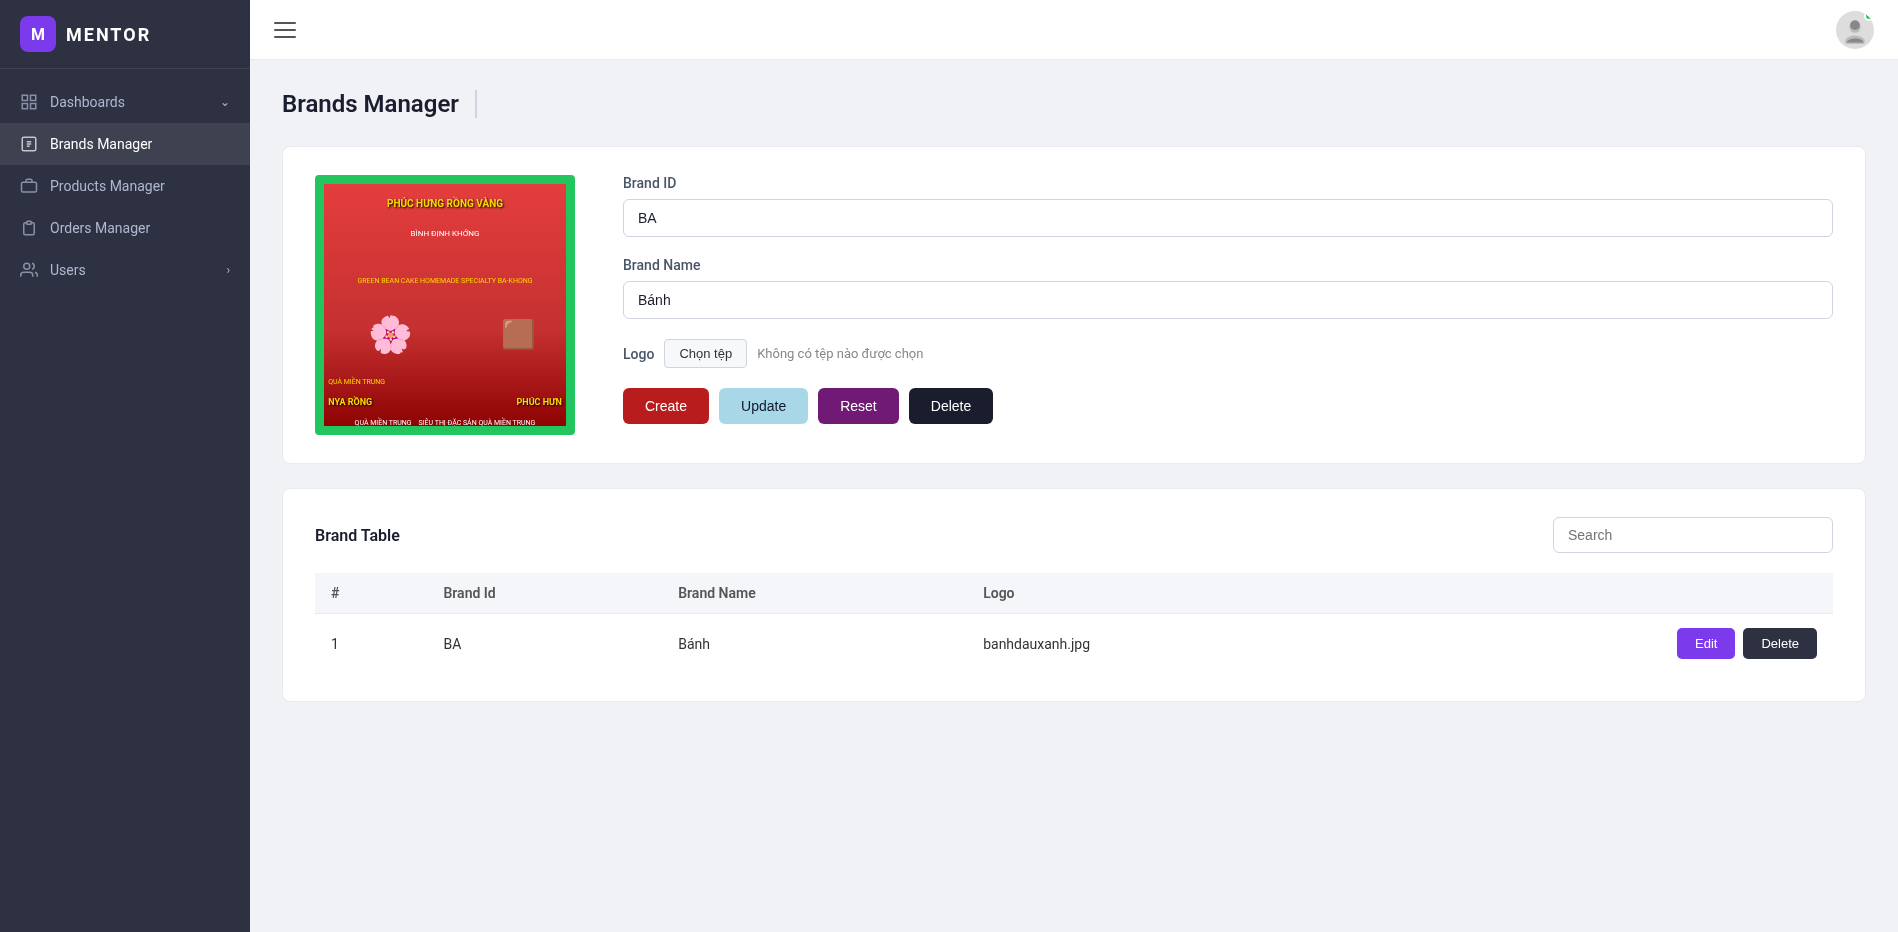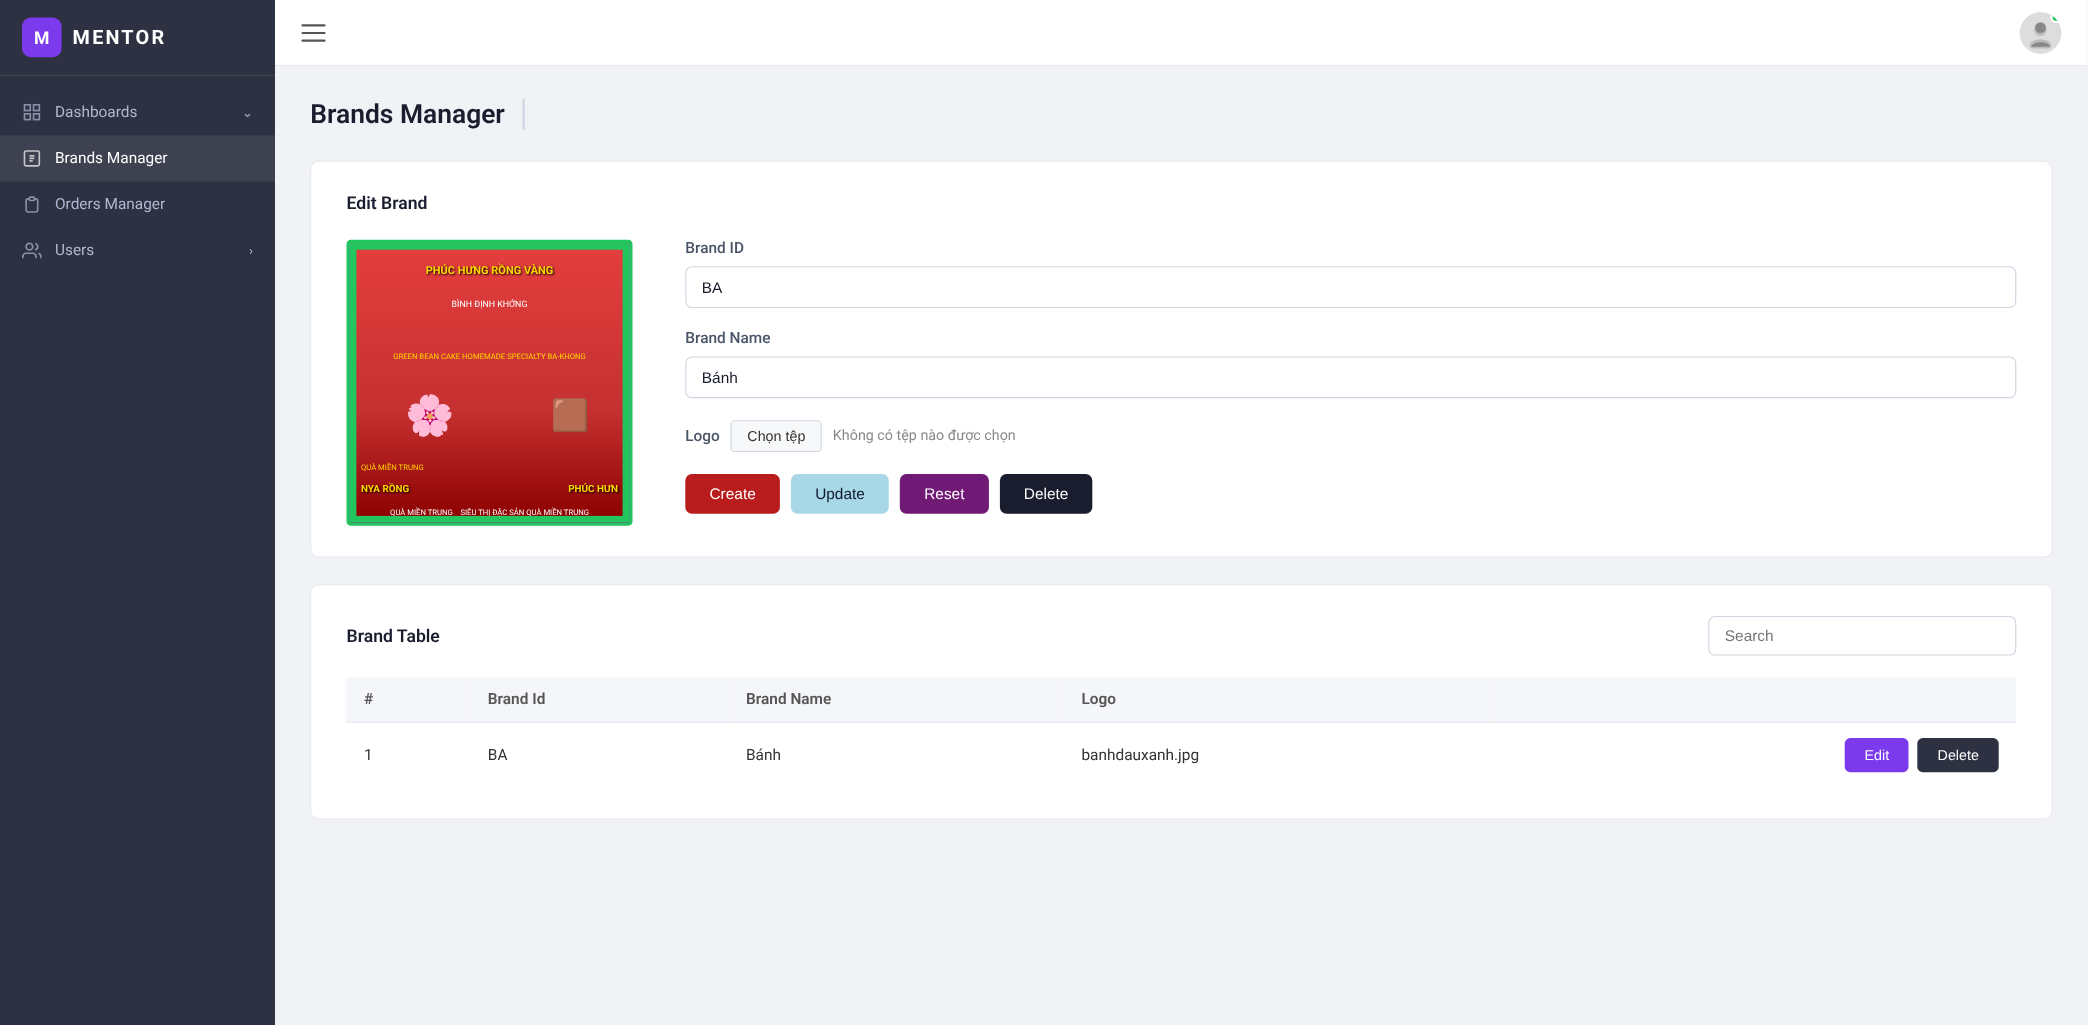--- a/index.html
+++ b/index.html
@@ -128,21 +128,21 @@
       align-items: flex-start;
     }
     .brand-image-preview {
       width: 260px;
       height: 260px;
       flex-shrink: 0;
       border: 3px solid #22c55e;
       border-radius: 4px;
       overflow: hidden;
       display: flex; align-items: center; justify-content: center;
-      background: #8b5cf6;
+      background: #737373;
     }
     .brand-fields { flex: 1; }
     .field-group { margin-bottom: 20px; }
     .field-label {
       font-size: 14px;
       color: #4a5568;
       margin-bottom: 8px;
       font-weight: 500;
     }
     .field-input {
@@ -279,20 +279,29 @@
       <span class="nav-icon">
         <svg width="18" height="18" viewBox="0 0 24 24" fill="none" stroke="currentColor" stroke-width="2">
             <rect x="3" y="3" width="18" height="18" rx="2"></rect>
             <path d="M9 9h6M9 12h6M9 15h4"></path>
           </svg>
       </span>
       <span>Brands Manager</span>
     </div>
 
 
+    <div class="nav-item">
+      <span class="nav-icon">
+        <svg width="18" height="18" viewBox="0 0 24 24" fill="none" stroke="currentColor" stroke-width="2">
+            <path d="M20 7H4a2 2 0 00-2 2v9a2 2 0 002 2h16a2 2 0 002-2V9a2 2 0 00-2-2z"></path>
+            <path d="M16 7V5a2 2 0 00-2-2h-4a2 2 0 00-2 2v2"></path>
+          </svg>
+      </span>
+      <span>Products Manager</span>
+    </div>
 
     <div class="nav-item">
       <span class="nav-icon">
         <svg width="18" height="18" viewBox="0 0 24 24" fill="none" stroke="currentColor" stroke-width="2">
             <path d="M9 5H7a2 2 0 00-2 2v12a2 2 0 002 2h10a2 2 0 002-2V7a2 2 0 00-2-2h-2"></path>
             <rect x="9" y="3" width="6" height="4" rx="1"></rect>
           </svg>
       </span>
       <span>Orders Manager</span>
     </div>
@@ -333,21 +342,20 @@
   </div>
 
   <div class="content">
 
     <div class="page-title-bar">
       <h1 class="page-title">Brands Manager</h1>
       <div class="page-title-divider"></div>
     </div>
 
     <div class="card">
-      <h2 class="card-title">Edit Brand</h2>
       <div class="edit-brand-layout">
 
         <div class="brand-image-preview">
           <div class="product-img-sim">
             <div class="bg-red"></div>
             <div class="green-border"></div>
             <div style="position:absolute;top:8%;left:50%;transform:translateX(-50%);color:#FFD700;font-size:10px;font-weight:bold;text-align:center;white-space:nowrap;text-shadow:1px 1px 2px #000;">
               PHÚC HƯNG RỒNG VÀNG
             </div>
             <div style="position:absolute;top:20%;left:50%;transform:translateX(-50%);color:#fff;font-size:8px;text-align:center;white-space:nowrap;">BÌNH ĐỊNH KHỚNG</div>

